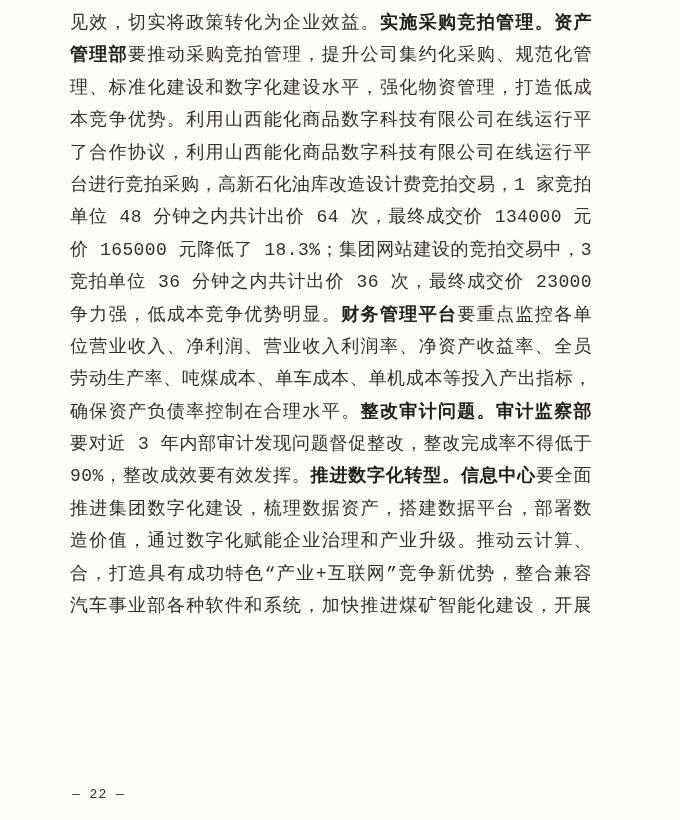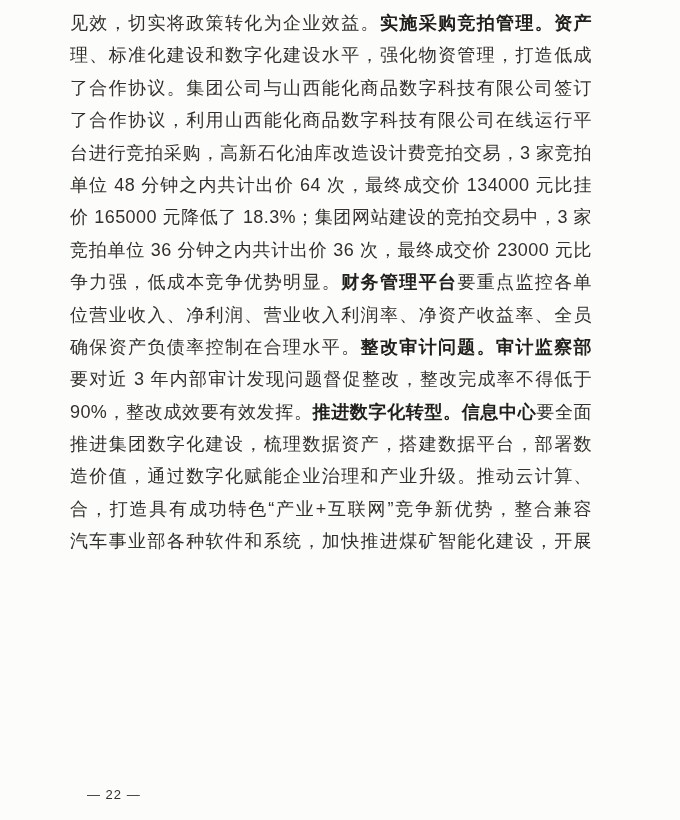--- a/index.html
+++ b/index.html
@@ -6,21 +6,21 @@
     margin: 0;
     padding: 0;
     background: #f4f4f2;
   }
   .page {
     position: relative;
     width: 680px;
     height: 820px;
     background: #fcfcfa;
     overflow: hidden;
-    font-family: Liberation Sans, sans-serif;
+    font-family: Liberation Mono, monospace;
     color: var(--text-color, #32302c);
   }
   .text-block {
     position: absolute;
     left: 70px;
     top: 7px;
     width: 522px;
   }
   .line {
     font-size: 18px;
@@ -36,42 +36,44 @@
   }
   .seg {
     font-weight: 400;
   }
   .seg.bold {
     font-weight: 700;
     color: var(--bold-color, #21201d);
   }
   .page-footer {
     position: absolute;
-    left: 87px;
+    left: 72px;
     top: 787px;
     font-size: 13px;
     letter-spacing: 1px;
     color: var(--text-color, #32302c);
   }
 </style>
 </head>
 <body>
 
 <div class="page" style="--text-color: #32302c; --bold-color: #21201d; background: rgb(252, 252, 250);">
   <div class="text-block" id="text-block">
       <div class="line"><span class="seg">见效，切实将政策转化为企业效益。</span><span class="seg bold">实施采购竞拍管理。资产</span></div>
+      <div class="line"><span class="seg bold">管理部</span><span class="seg">要推动采购竞拍管理，提升公司集约化采购、规范化管</span></div>
       <div class="line"><span class="seg">理、标准化建设和数字化建设水平，强化物资管理，打造低成</span></div>
-      <div class="line"><span class="seg">了合作协议。集团公司与山西能化商品数字科技有限公司签订</span></div>
+      <div class="line"><span class="seg">本竞争优势。利用山西能化商品数字科技有限公司在线运行平</span></div>
       <div class="line"><span class="seg">了合作协议，利用山西能化商品数字科技有限公司在线运行平</span></div>
-      <div class="line"><span class="seg">台进行竞拍采购，高新石化油库改造设计费竞拍交易，3 家竞拍</span></div>
+      <div class="line"><span class="seg">台进行竞拍采购，高新石化油库改造设计费竞拍交易，1 家竞拍</span></div>
       <div class="line"><span class="seg">单位 48 分钟之内共计出价 64 次，最终成交价 134000 元比挂牌</span></div>
       <div class="line"><span class="seg">价 165000 元降低了 18.3%；集团网站建设的竞拍交易中，3 家</span></div>
       <div class="line"><span class="seg">竞拍单位 36 分钟之内共计出价 36 次，最终成交价 23000 元比</span></div>
       <div class="line"><span class="seg">争力强，低成本竞争优势明显。</span><span class="seg bold">财务管理平台</span><span class="seg">要重点监控各单</span></div>
       <div class="line"><span class="seg">位营业收入、净利润、营业收入利润率、净资产收益率、全员</span></div>
+      <div class="line"><span class="seg">劳动生产率、吨煤成本、单车成本、单机成本等投入产出指标，</span></div>
       <div class="line"><span class="seg">确保资产负债率控制在合理水平。</span><span class="seg bold">整改审计问题。审计监察部</span></div>
       <div class="line"><span class="seg">要对近 3 年内部审计发现问题督促整改，整改完成率不得低于</span></div>
       <div class="line"><span class="seg">90%，整改成效要有效发挥。</span><span class="seg bold">推进数字化转型。信息中心</span><span class="seg">要全面</span></div>
       <div class="line"><span class="seg">推进集团数字化建设，梳理数据资产，搭建数据平台，部署数</span></div>
       <div class="line"><span class="seg">造价值，通过数字化赋能企业治理和产业升级。推动云计算、</span></div>
       <div class="line"><span class="seg">合，打造具有成功特色“产业+互联网”竞争新优势，整合兼容</span></div>
       <div class="line"><span class="seg">汽车事业部各种软件和系统，加快推进煤矿智能化建设，开展</span></div>
     </div>
   <div class="page-footer">— 22 —</div>
 </div>

